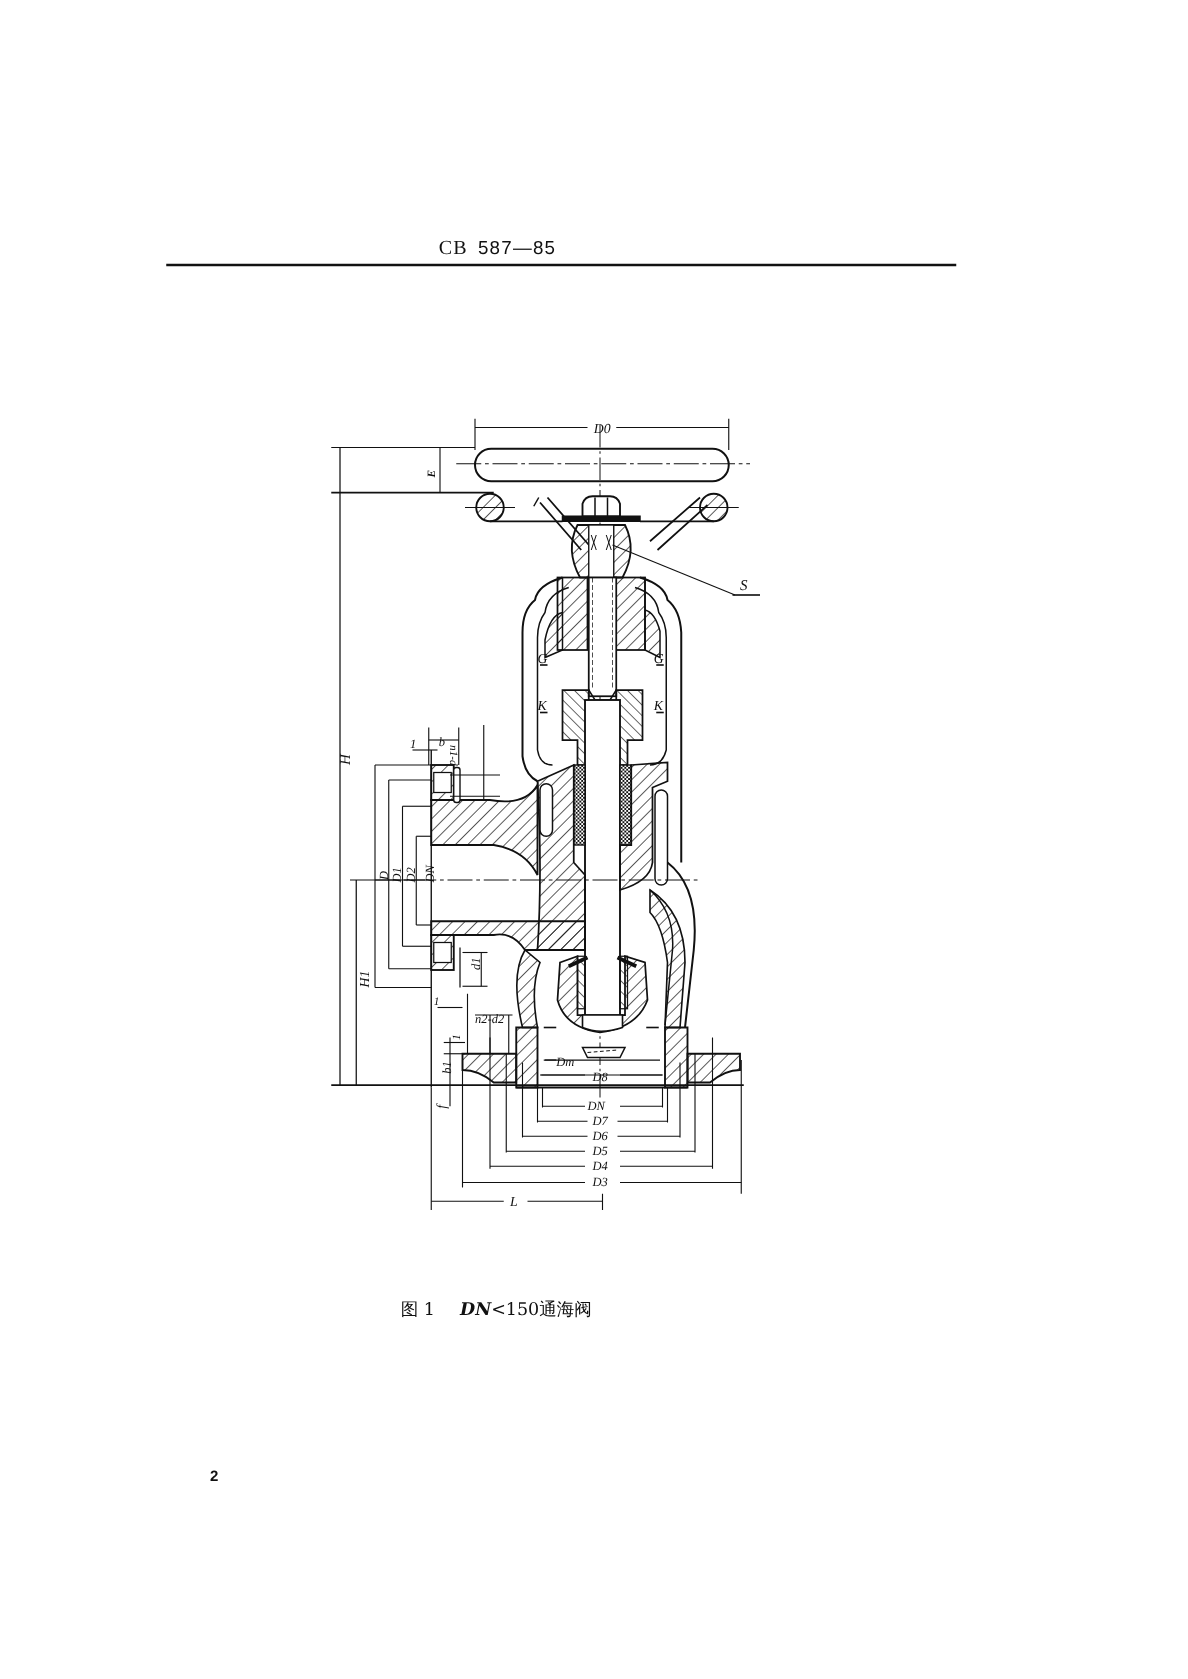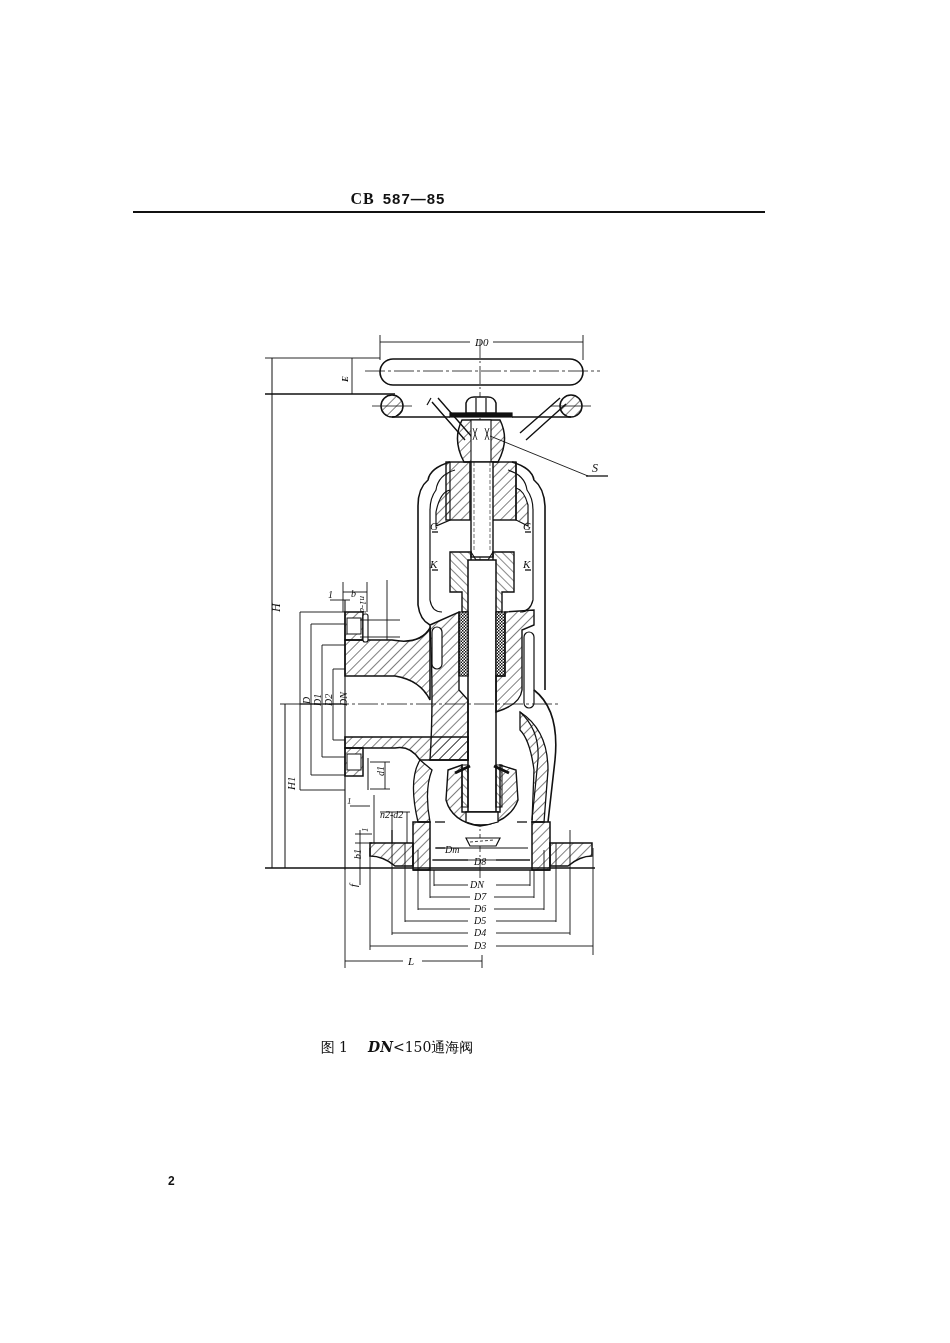--- a/index.html
+++ b/index.html
@@ -1,19 +1,19 @@
 <!DOCTYPE html>
 <html><head>
   <meta charset="utf-8">
   <style>
     html, body { margin: 0; padding: 0; background: #ffffff; }
     body { width: 950px; height: 1343px; position: relative; overflow: hidden;
            font-family: "Liberation Serif", "DejaVu Serif", serif; color: #111; }
     .page-header { position: absolute; left: 0; top: 190px; width: 796px; text-align: center;
-                   font-family: "Liberation Sans", "DejaVu Sans", sans-serif; font-weight: bold;
+                   font-family: "Liberation Sans", "DejaVu Sans", sans-serif; font-weight: normal;
                    font-size: 15px; letter-spacing: 1px; }
     .page-header .code-prefix { font-family: "Liberation Serif", serif; font-size: 16px; margin-right: 8px; }
     .header-rule { position: absolute; left: 133px; top: 211px; width: 632px; height: 2px; background: #111; }
     .figure { position: absolute; left: 0; top: 0; width: 950px; height: 1343px; }
     .caption { position: absolute; left: 0; top: 1039px; width: 794px; text-align: center;
                font-family: "DejaVu Serif", serif; font-size: 14px; }
     .caption .fig-num { margin-right: 14px; }
     .caption .dn { font-style: italic; font-weight: bold; margin-left: 6px; }
     .page-number { position: absolute; left: 168px; top: 1174px;
                    font-family: "Liberation Sans", sans-serif; font-weight: bold; font-size: 12px; }

